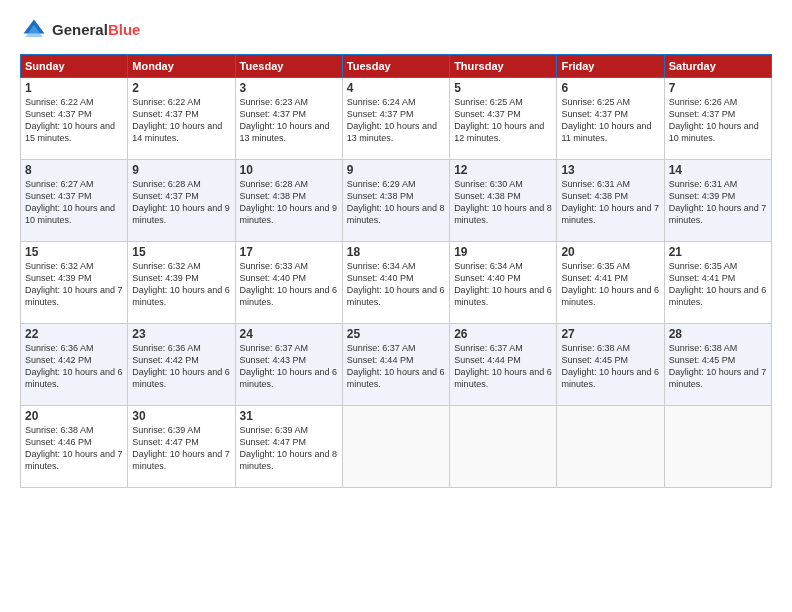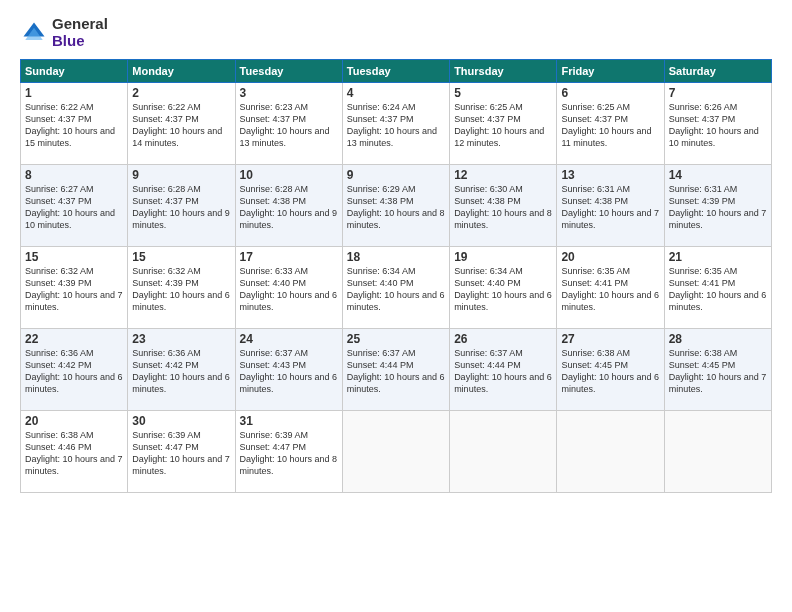--- a/index.html
+++ b/index.html
@@ -22,32 +22,32 @@
       align-items: flex-start;
       margin-bottom: 10px;
     }
     .logo {
       display: flex;
       align-items: center;
       gap: 4px;
     }
     .logo-text {
       display: flex;
-      flex-direction: column;
+      flex-direction: row;
       line-height: 1.1;
     }
     .logo-general {
       font-size: 15px;
       font-weight: bold;
       color: #333;
     }
     .logo-blue {
       font-size: 15px;
       font-weight: bold;
-      color: #4c1d95;
+      color: #ef4444;
     }
     .logo-icon {
       width: 28px;
       height: 28px;
     }
     .title-block {
       text-align: right;
     }
     .month-title {
       font-size: 30px;
@@ -57,21 +57,21 @@
     .location {
       font-size: 14px;
       color: #555;
     }
     .calendar {
       width: 100%;
       border-collapse: collapse;
       table-layout: fixed;
     }
     .calendar th {
-      background: #0f766e;
+      background: #b91c1c;
       color: #fff;
       font-size: 11px;
       font-weight: bold;
       padding: 5px 4px;
       text-align: left;
       border: 1px solid #1a6fc4;
     }
     .calendar td {
       border: 1px solid #ccc;
       vertical-align: top;

